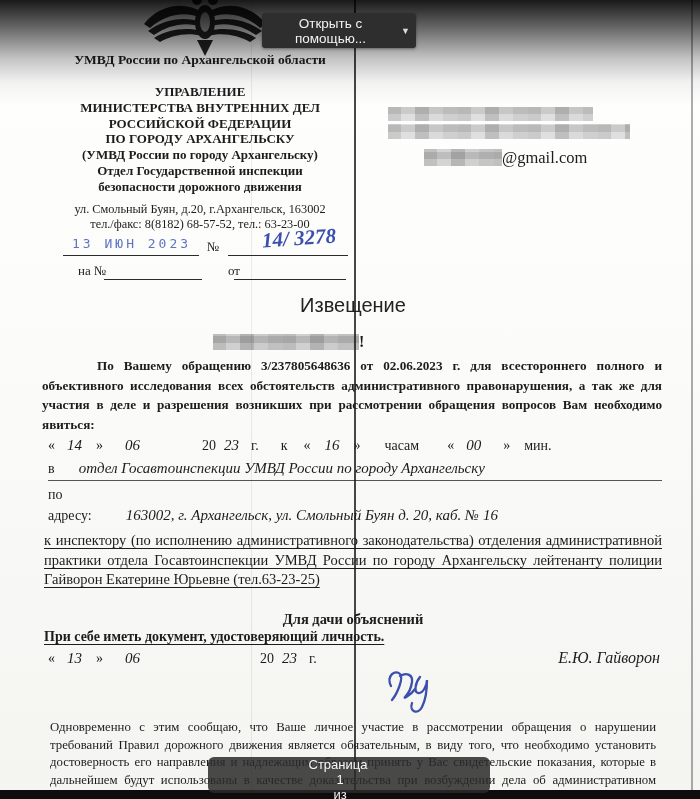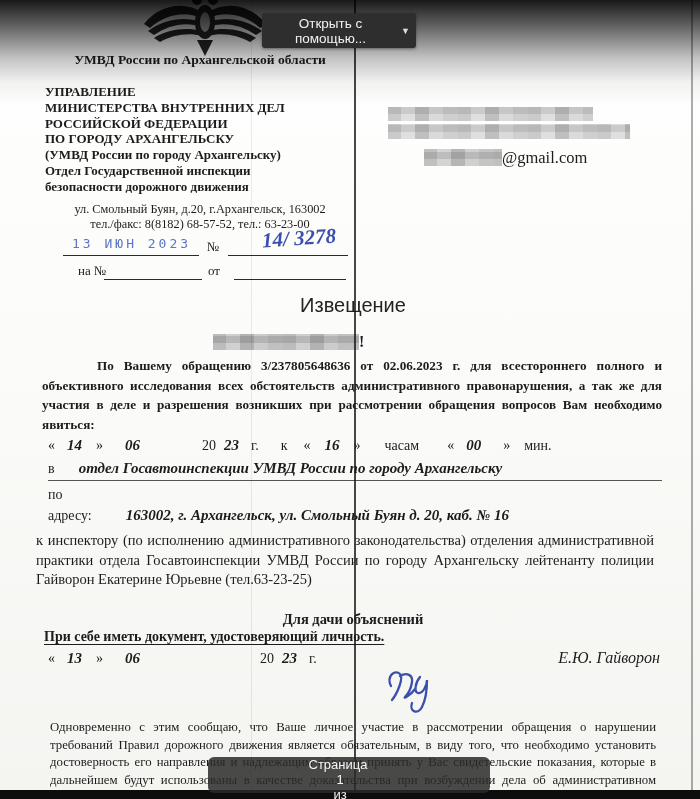--- a/index.html
+++ b/index.html
@@ -35,48 +35,48 @@
      background-image:
        repeating-linear-gradient(90deg,rgba(0,0,0,.12) 0 13px,rgba(0,0,0,.03) 13px 27px,rgba(0,0,0,.17) 27px 41px,rgba(0,0,0,.05) 41px 55px,rgba(0,0,0,.10) 55px 70px),
        repeating-linear-gradient(0deg,rgba(255,255,255,.25) 0 7px,rgba(0,0,0,.06) 7px 14px);}
   .blur-a{left:388px;top:107px;width:205px;height:14px;}
   .blur-b{left:388px;top:124px;width:242px;height:15px;}
   .blur-email{display:inline-block;width:78px;height:17px;vertical-align:-3px;background-color:#cfcfcf;}
   .blur-name{display:inline-block;width:146px;height:16px;vertical-align:-3px;background-color:#c9c9c9;}
 
   
   .org-line{left:40px;top:52px;width:320px;text-align:center;font-weight:bold;font-size:13.5px;}
-  .letterhead{left:45px;top:84px;width:310px;font-weight:bold;font-size:13px;line-height:15.8px;}
+  .letterhead{left:45px;top:84px;width:310px;text-align:center;font-weight:bold;font-size:13px;line-height:15.8px;}
   .addr{left:45px;top:202px;width:310px;text-align:center;font-size:12.3px;line-height:15px;}
 
   .stamp-date{left:72px;top:236px;font-family:"DejaVu Sans Mono",monospace;font-size:13px;letter-spacing:3px;color:#5b74c4;}
   .stamp-rule{left:63px;top:255px;width:136px;border-top:1.6px solid #2a2a2a;}
   .no-label{left:207px;top:239px;font-size:13px;}
   .no-rule{left:228px;top:255px;width:120px;border-top:1.6px solid #2a2a2a;}
   .out-number{left:262px;top:226px;font-size:21px;font-style:italic;font-weight:bold;color:#3b4fae;transform:rotate(-4deg);}
   .nano-label{left:78px;top:263px;font-size:13px;}
   .nano-rule{left:104px;top:279px;width:98px;border-top:1.6px solid #2a2a2a;}
-  .ot-label{left:208px;top:263px;font-size:13px;}
+  .ot-label{left:228px;top:263px;font-size:13px;}
   .ot-rule{left:234px;top:279px;width:112px;border-top:1.6px solid #2a2a2a;}
 
   .email-row{left:424px;top:148px;font-size:16.5px;}
   .doc-title{left:40px;top:294px;width:626px;text-align:center;
      font-family:"Liberation Sans",sans-serif;font-size:20px;color:#222;}
   .addressee{left:213px;top:333px;font-weight:bold;font-size:16px;}
   .para1{left:42px;top:356px;width:620px;font-weight:bold;font-size:13.2px;line-height:19.5px;
      text-align:justify;text-indent:55px;}
 
   .frow{display:flex;align-items:baseline;font-size:14px;}
-  .fv{font-weight:bold;font-style:italic;font-size:15px;}
+  .fv{font-weight:normal;font-style:italic;font-size:15px;}
   .frow1{left:48px;top:437px;width:612px;}
   .frow2{left:48px;top:460px;width:614px;border-bottom:1px solid #555;padding-bottom:3px;}
   .po-line{left:48px;top:487px;font-size:14px;}
   .adresu-row{left:48px;top:507px;width:614px;}
-  .inspector{left:36px;top:531px;width:618px;font-size:14.5px;line-height:19.7px;
-     text-align:justify;text-underline-offset:3px;}
+  .inspector{left:44px;top:531px;width:618px;font-size:14.5px;line-height:19.7px;
+     text-align:justify;text-decoration:underline;text-underline-offset:3px;}
   .purpose{left:40px;top:611px;width:626px;text-align:center;font-weight:bold;font-size:14.5px;}
   .bring{left:44px;top:629px;font-weight:bold;font-size:14px;text-decoration:underline;text-underline-offset:3px;}
   .signrow{left:48px;top:649px;width:612px;}
   .signer{font-size:16px;font-style:italic;}
   .signature-svg{left:382px;top:666px;}
   .para2{left:42px;top:711px;width:622px;font-size:12.8px;line-height:17.6px;text-align:justify;}
   .para2 p{margin:8px;}.m8{margin-left:8px}.m12{margin-left:12px}.m14{margin-left:14px}
   .m16{margin-left:16px}.m22{margin-left:22px}.m24{margin-left:24px}.m28{margin-left:28px}
   .m34{margin-left:34px}.m62{margin-left:62px}.m120{margin-left:120px}
   .grow{flex:1;}

